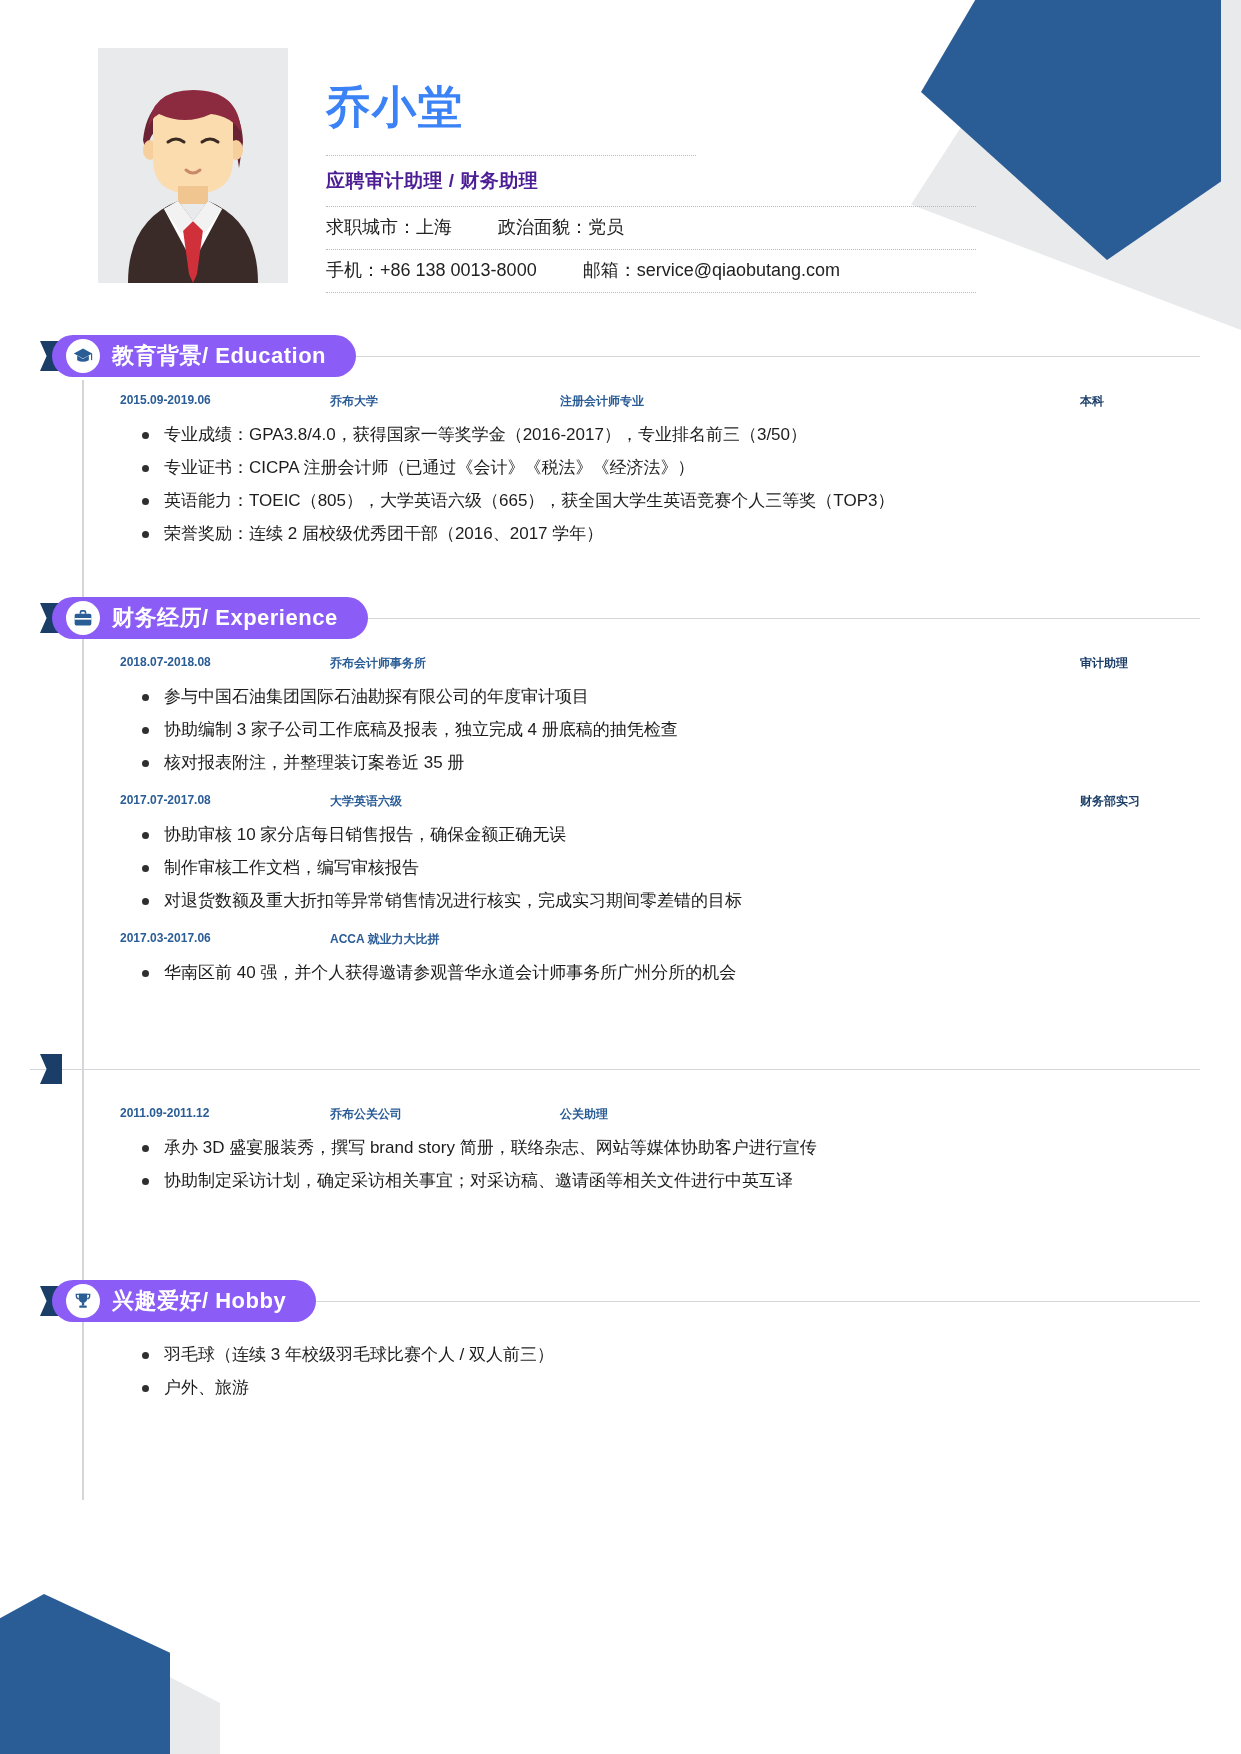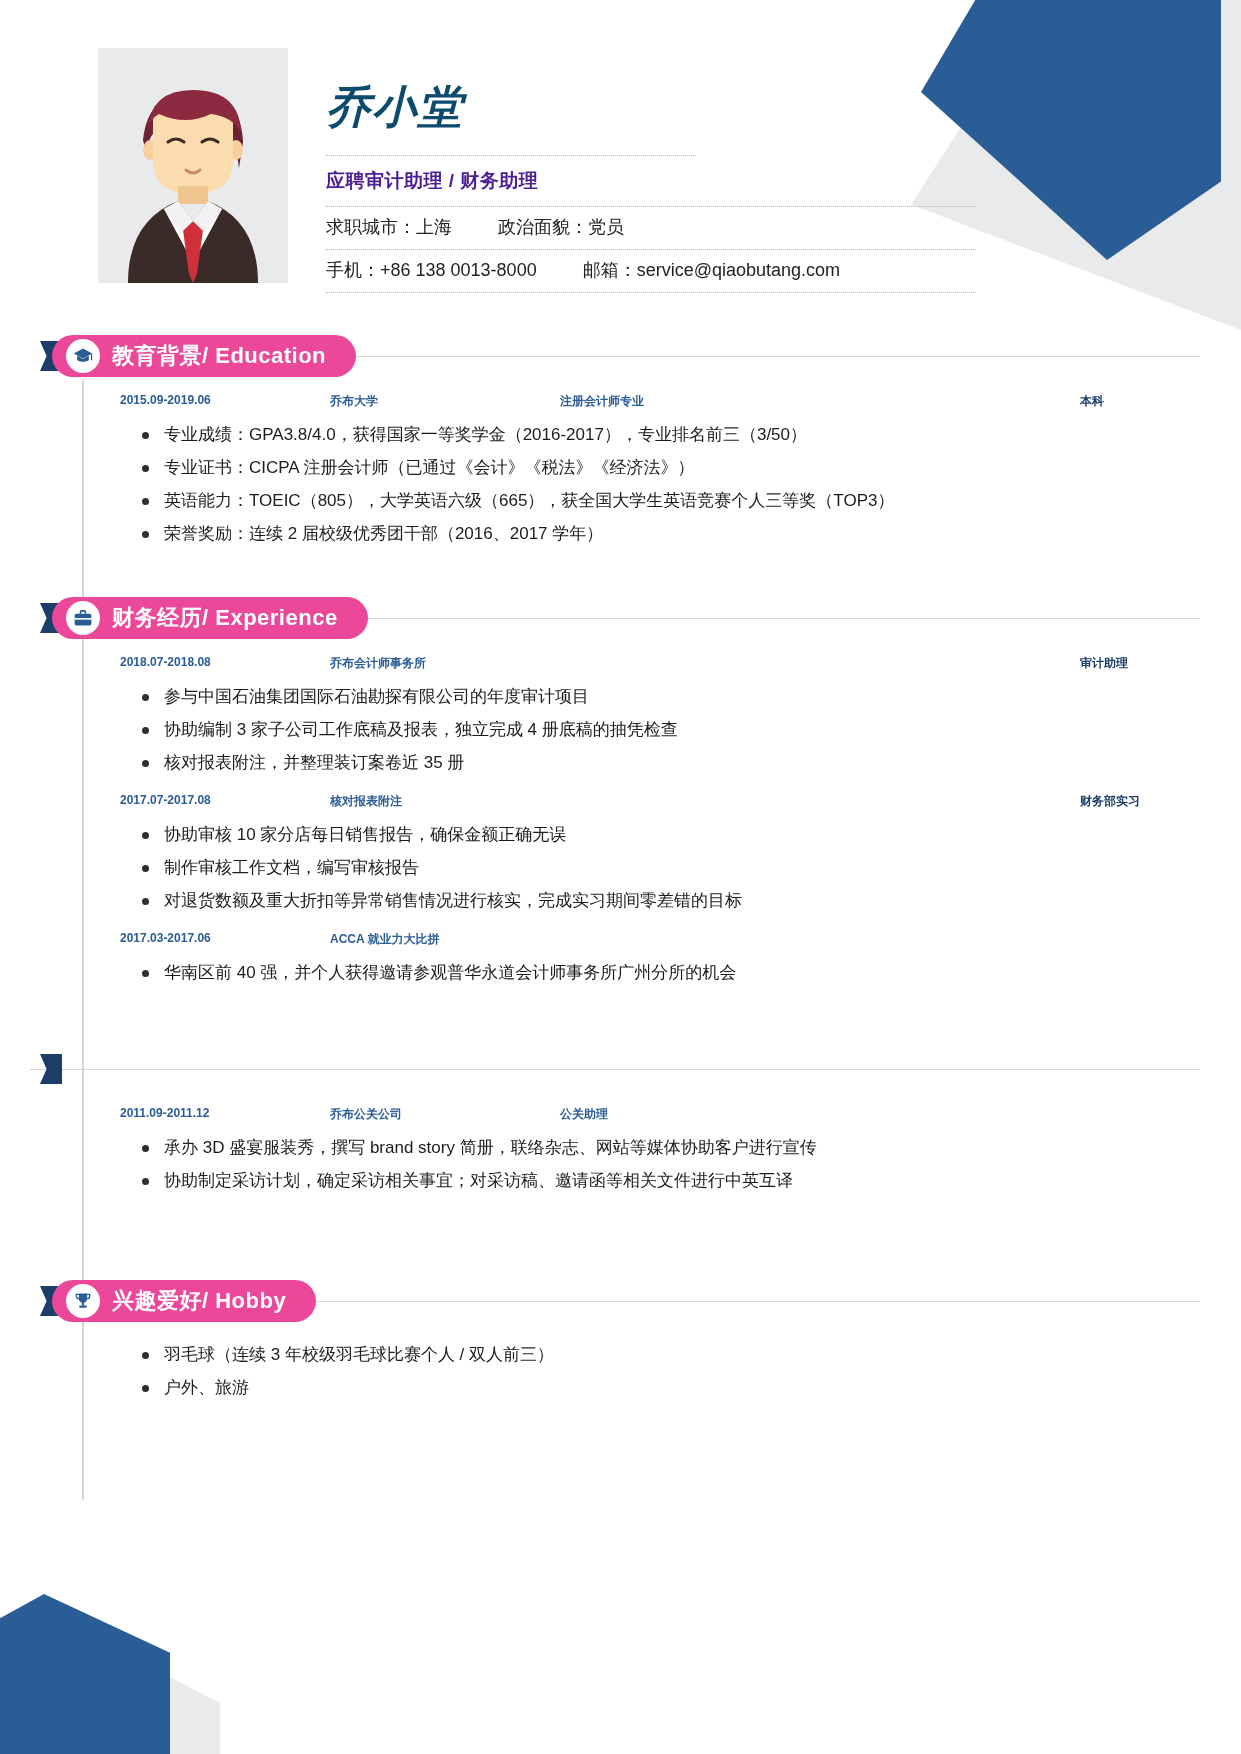--- a/index.html
+++ b/index.html
@@ -64,24 +64,23 @@
     left: 0; right: 0; bottom: 0; top: 30px;
   }
   .name-block {
     margin-left: 38px;
     padding-top: 30px;
     flex: 1 1 auto;
   }
   .name {
     font-size: 44px;
     font-weight: bold;
-    color: #0c4a6e;
+    color: #3b82f6;
     letter-spacing: 2px;
     margin-bottom: 18px;
-    font-style: italic;
   }
   .dotline {
     border-bottom: 1px dotted #b9b9b9;
     width: 370px;
     margin-bottom: 12px;
   }
   .position {
     font-size: 19px;
     font-weight: bold;
     color: #4c1d95;
@@ -117,21 +116,21 @@
   }
   .banner-tail {
     position: absolute;
     left: 0; top: 6px;
     width: 22px; height: 30px;
     background: #1b3e68;
     clip-path: polygon(0% 0%, 100% 0%, 100% 100%, 0% 100%, 30% 50%);
   }
   .banner-main {
     margin-left: 12px;
-    background: #ec4899;
+    background: #8b5cf6;
     height: 42px;
     border-radius: 21px;
     display: flex;
     align-items: center;
     padding: 0 30px 0 14px;
     position: relative;
     z-index: 2;
   }
   .banner-icon {
     width: 34px; height: 34px;
@@ -308,21 +307,21 @@
           </div>
           <ul class="bullets">
             <li>参与中国石油集团国际石油勘探有限公司的年度审计项目</li>
             <li>协助编制 3 家子公司工作底稿及报表，独立完成 4 册底稿的抽凭检查</li>
             <li>核对报表附注，并整理装订案卷近 35 册</li>
           </ul>
         </div>
         <div class="entry">
           <div class="entry-head">
             <span class="eh-date">2017.07-2017.08</span>
-            <span class="eh-org">核对报表附注</span>
+            <span class="eh-org">大学英语六级</span>
             <span class="eh-major"></span>
             <span class="eh-right">财务部实习</span>
           </div>
           <ul class="bullets">
             <li>协助审核 10 家分店每日销售报告，确保金额正确无误</li>
             <li>制作审核工作文档，编写审核报告</li>
             <li>对退货数额及重大折扣等异常销售情况进行核实，完成实习期间零差错的目标</li>
           </ul>
         </div>
         <div class="entry">

